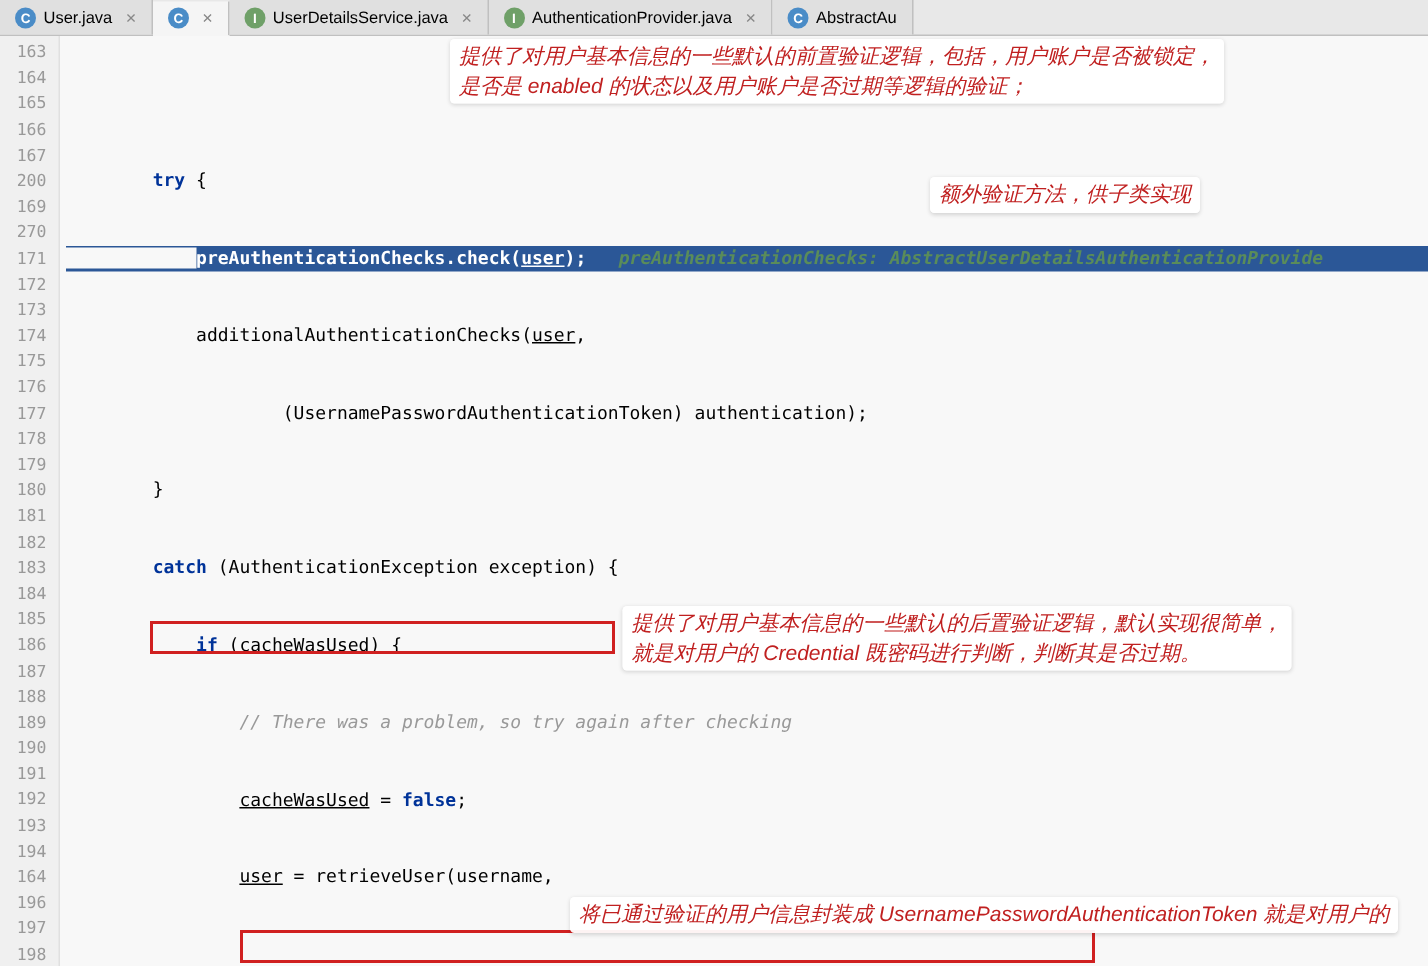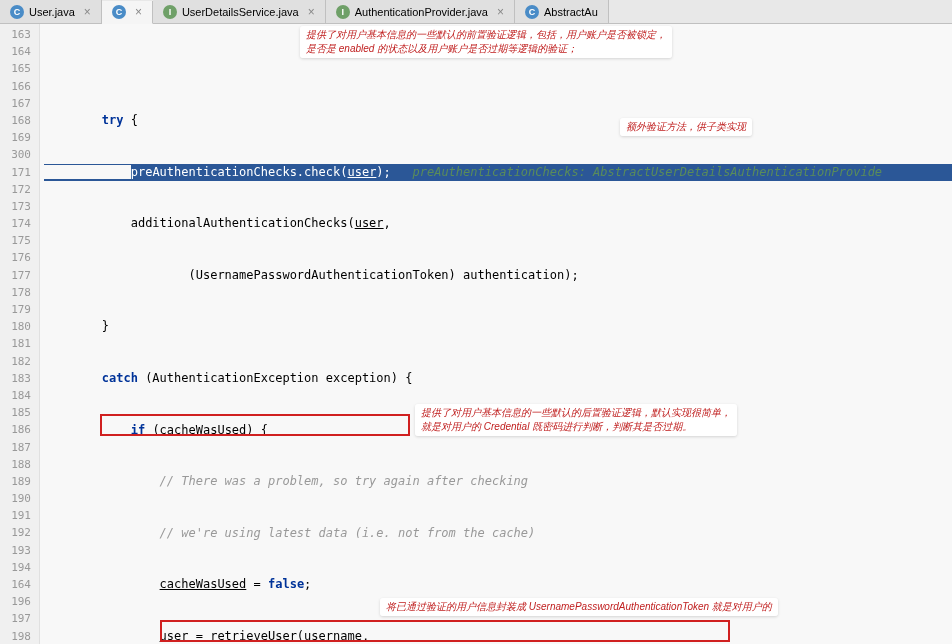--- a/index.html
+++ b/index.html
@@ -11,21 +11,21 @@
 .tab .icon-i { width: 14px; height: 14px; border-radius: 50%; background: #6fa068; color: #fff; font-size: 9px; font-weight: bold; display: flex; align-items: center; justify-content: center; }
 .tab .close { color: #888; margin-left: 4px; font-size: 12px; }
 .editor { display: flex; height: 620px; position: relative; background: #f8f8f8; }
 .gutter { width: 40px; background: #f0f0f0; border-right: 1px solid #e0e0e0; text-align: right; padding-right: 8px; color: #999; font-size: 11px; line-height: 17.2px; padding-top: 2px; }
 .code { flex: 1; padding: 2px 0 0 4px; white-space: pre; font-size: 12px; line-height: 17.2px; position: relative; }
 .ln { height: 17.2px; }
 .kw { color: #003399; font-weight: bold; }
 .cm { color: #999; font-style: italic; }
 .inl-hint { color: #5a8c5a; font-style: italic; }
 .underline { text-decoration: underline; }
-.annotation { position: absolute; font-family: "SimSun","宋体",sans-serif; font-size: 10px; font-style: italic; color: #c02020; background: rgba(255,255,255,0.95); padding: 2px 6px; border-radius: 3px; box-shadow: 0 1px 3px rgba(0,0,0,0.15); white-space: nowrap; line-height: 1.4; z-index: 10; }
+.annotation { position: absolute; font-family: "SimSun","宋体",sans-serif; font-size: 14px; font-style: italic; color: #c02020; background: rgba(255,255,255,0.95); padding: 2px 6px; border-radius: 3px; box-shadow: 0 1px 3px rgba(0,0,0,0.15); white-space: nowrap; line-height: 1.4; z-index: 10; }
 .redbox { position: absolute; border: 2px solid #d02020; background: transparent; z-index: 5; }
 </style>
 </head>
 <body>
 
 <div class="tabs">
   <div class="tab">
       <span class="icon-c">C</span>
       <span>User.java</span>
       <span class="close">×</span>
@@ -50,23 +50,23 @@
     </div>
 </div>
 
 <div class="editor">
   <div class="gutter" id="gutter">
       <div class="ln">163</div>
       <div class="ln">164</div>
       <div class="ln">165</div>
       <div class="ln">166</div>
       <div class="ln">167</div>
-      <div class="ln">168</div>
+      <div class="ln">200</div>
       <div class="ln">169</div>
-      <div class="ln">300</div>
+      <div class="ln">270</div>
       <div class="ln">171</div>
       <div class="ln">172</div>
       <div class="ln">173</div>
       <div class="ln">174</div>
       <div class="ln">175</div>
       <div class="ln">176</div>
       <div class="ln">177</div>
       <div class="ln">178</div>
       <div class="ln">179</div>
       <div class="ln">180</div>
@@ -85,28 +85,27 @@
       <div class="ln">193</div>
       <div class="ln">194</div>
       <div class="ln">164</div>
       <div class="ln">196</div>
       <div class="ln">197</div>
       <div class="ln">198</div>
     </div>
   <div class="code" id="code">
     <div class="ln"></div>
     <div class="ln">        <span class="kw">try</span> {</div>
-    <div class="ln" style="background:#2b5797;"><span style="color:#000;background:#f8f8f8;">            </span><span style="color:#fff;">preAuthenticationChecks.check(<span class="underline">user</span>);</span><span class="inl-hint">   preAuthenticationChecks: AbstractUserDetailsAuthenticationProvide</span></div>
+    <div class="ln" style="background:#2b5797;font-weight:bold;"><span style="color:#000;background:#f8f8f8;">            </span><span style="color:#fff;">preAuthenticationChecks.check(<span class="underline">user</span>);</span><span class="inl-hint">   preAuthenticationChecks: AbstractUserDetailsAuthenticationProvide</span></div>
     <div class="ln">            additionalAuthenticationChecks(<span class="underline">user</span>,</div>
     <div class="ln">                    (UsernamePasswordAuthenticationToken) authentication);</div>
     <div class="ln">        }</div>
     <div class="ln">        <span class="kw">catch</span> (AuthenticationException exception) {</div>
     <div class="ln">            <span class="kw">if</span> (<span class="underline">cacheWasUsed</span>) {</div>
     <div class="ln">                <span class="cm">// There was a problem, so try again after checking</span></div>
-    <div class="ln">                <span class="cm">// we're using latest data (i.e. not from the cache)</span></div>
     <div class="ln">                <span class="underline">cacheWasUsed</span> = <span class="kw">false</span>;</div>
     <div class="ln">                <span class="underline">user</span> = retrieveUser(username,</div>
     
     
     
     
     
     
     
     

